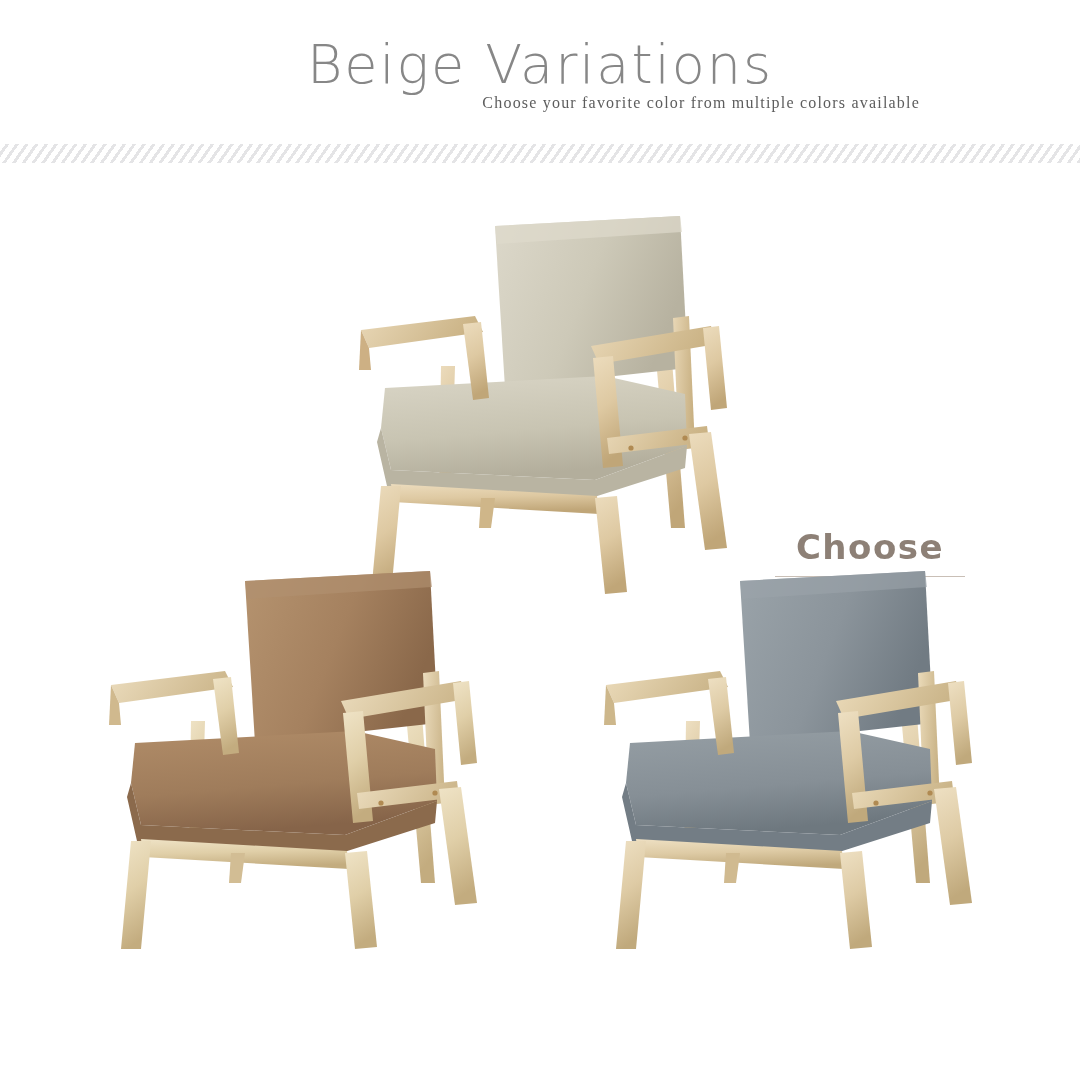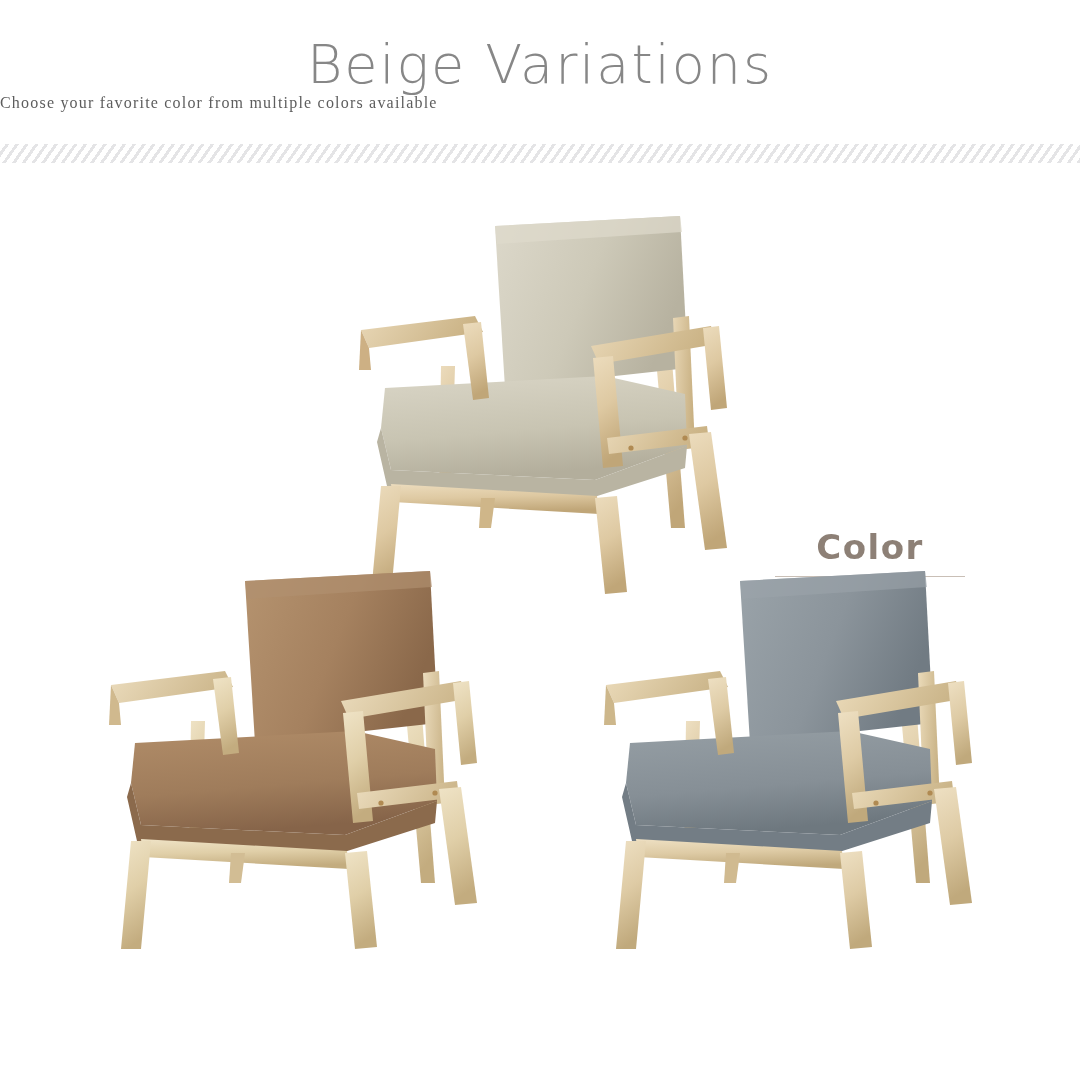--- a/index.html
+++ b/index.html
@@ -35,21 +35,21 @@
     letter-spacing: 2px;
     color: #878787;
     line-height: 1;
     white-space: nowrap;
   }
   .subtitle {
     position: absolute;
     top: 95px;
     left: 0;
     width: 920px;
-    text-align: left;
+    text-align: right;
     font-family: "Liberation Serif", serif;
     font-size: 16px;
     font-weight: 400;
     letter-spacing: 1.2px;
     color: #5d5d5d;
     line-height: 1;
     white-space: nowrap;
   }
 
   
@@ -178,21 +178,21 @@
       <path d="M26,288 L46,288 L36,396 L16,396 Z" fill="url(#wdB)"></path>
       <path d="M240,300 L262,298 L272,394 L250,396 Z" fill="url(#wdB)"></path>
 
       <path d="M334,236 L356,234 L372,350 L350,352 Z" fill="url(#wdB)"></path>
 
       <path d="M126,300 L140,300 L136,330 L124,330 Z" fill="#cfb689"></path>
     </svg>
   </div>
 
   <div class="label-block beige-label">
-    <div class="label-en">Color</div>
+    <div class="label-en">Choose</div>
     <div class="label-rule"></div>
     <div class="label-jp">ベージュ</div>
   </div>
 
   <div class="chair-cell brown">
     <svg class="chair-svg" viewBox="0 0 380 400">
       <defs>
         <linearGradient id="fabR" x1="0" y1="0" x2="1" y2="0.35">
           <stop offset="0%" stop-color="#b5936f"></stop>
           <stop offset="55%" stop-color="#a5815f"></stop>

